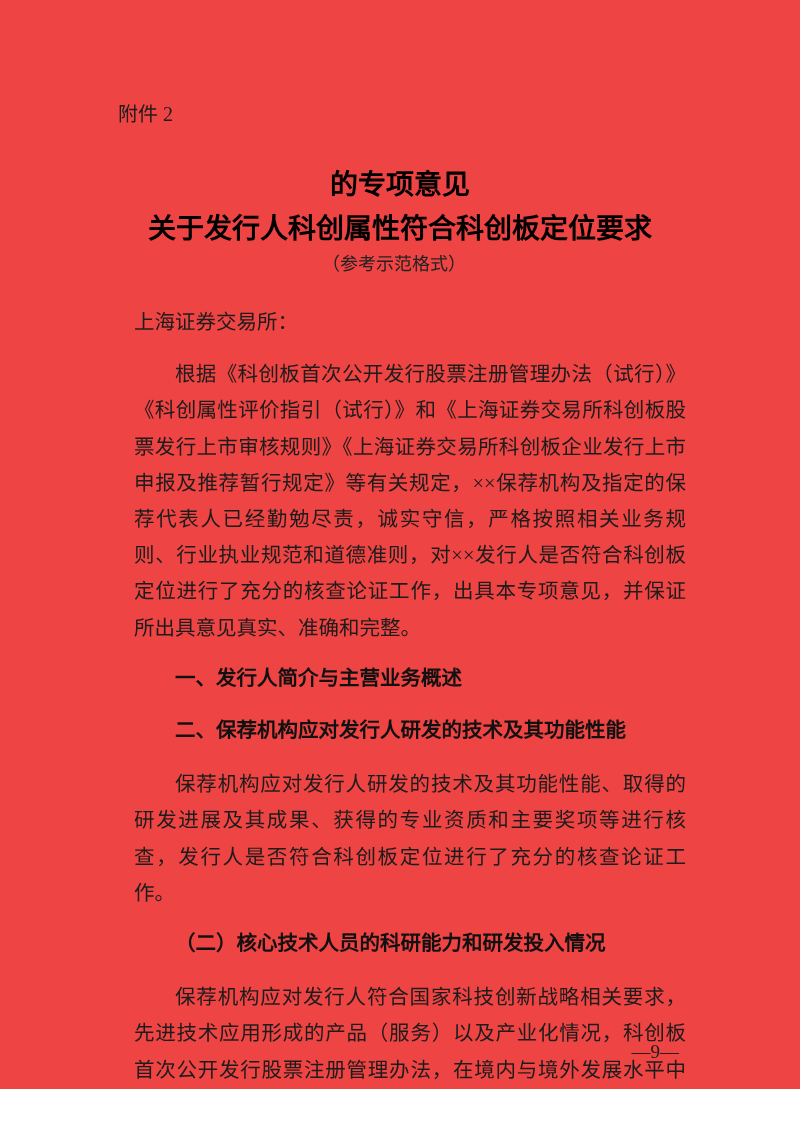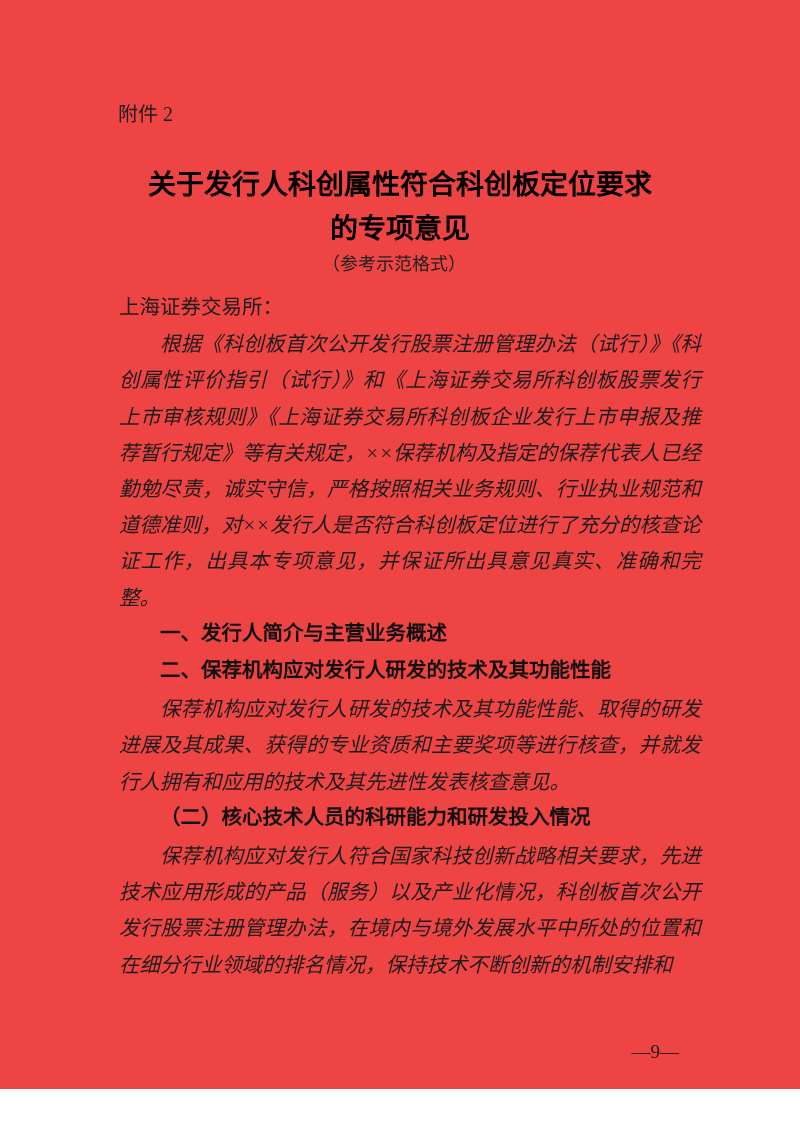--- a/index.html
+++ b/index.html
@@ -54,29 +54,28 @@
     position: absolute;
     left: 118px;
     top: 288px;
     width: 584px;
     font-size: 20.5px;
     line-height: 36.2px;
     text-align: justify;
     color: #1c1c1c;
   }
   .doc-body p {
-    margin: 1px;
+    margin: 16px;
     padding: 0;
   }
   .salutation {
     text-indent: 0;
   }
   .paragraph {
     text-indent: 2em;
-    font-style: italic;
   }
   .heading {
     text-indent: 2em;
     font-weight: bold;
     color: #111111;
     font-family: Liberation Mono, monospace;
   }
   .page-number {
     position: absolute;
     top: 1040px;
@@ -87,32 +86,32 @@
   }
 </style>
 </head>
 <body>
 
 <div class="page">
 
   <div class="attachment">附件 2</div>
 
   <h1 class="doc-title">
+    <span class="tline">的专项意见</span>
     <span class="tline">关于发行人科创属性符合科创板定位要求</span>
-    <span class="tline">的专项意见</span>
   </h1>
 
   <div class="subtitle">（参考示范格式）</div>
 
   <div class="doc-body">
     <p class="salutation">上海证券交易所：</p>
 
   <p class="paragraph">根据《科创板首次公开发行股票注册管理办法（试行）》《科创属性评价指引（试行）》和《上海证券交易所科创板股票发行上市审核规则》《上海证券交易所科创板企业发行上市申报及推荐暂行规定》等有关规定，××保荐机构及指定的保荐代表人已经勤勉尽责，诚实守信，严格按照相关业务规则、行业执业规范和道德准则，对××发行人是否符合科创板定位进行了充分的核查论证工作，出具本专项意见，并保证所出具意见真实、准确和完整。</p>
       <p class="heading">一、发行人简介与主营业务概述</p>
       <p class="heading">二、保荐机构应对发行人研发的技术及其功能性能</p>
-      <p class="paragraph">保荐机构应对发行人研发的技术及其功能性能、取得的研发进展及其成果、获得的专业资质和主要奖项等进行核查，并就发行人拥有和应用的技术及其先进性发表核查意见。</p>
+      <p class="paragraph">保荐机构应对发行人研发的技术及其功能性能、取得的研发进展及其成果、获得的专业资质和主要奖项等进行核查，发行人是否符合科创板定位进行了充分的核查论证工作。</p>
       <p class="heading">（二）核心技术人员的科研能力和研发投入情况</p>
       <p class="paragraph">保荐机构应对发行人符合国家科技创新战略相关要求，先进技术应用形成的产品（服务）以及产业化情况，科创板首次公开发行股票注册管理办法，在境内与境外发展水平中所处的位置和在细分行业领域的排名情况，保持技术不断创新的机制安排和</p>
     </div>
 
   <div class="page-number">—9—</div>
 
 </div>
 
 </body></html>

